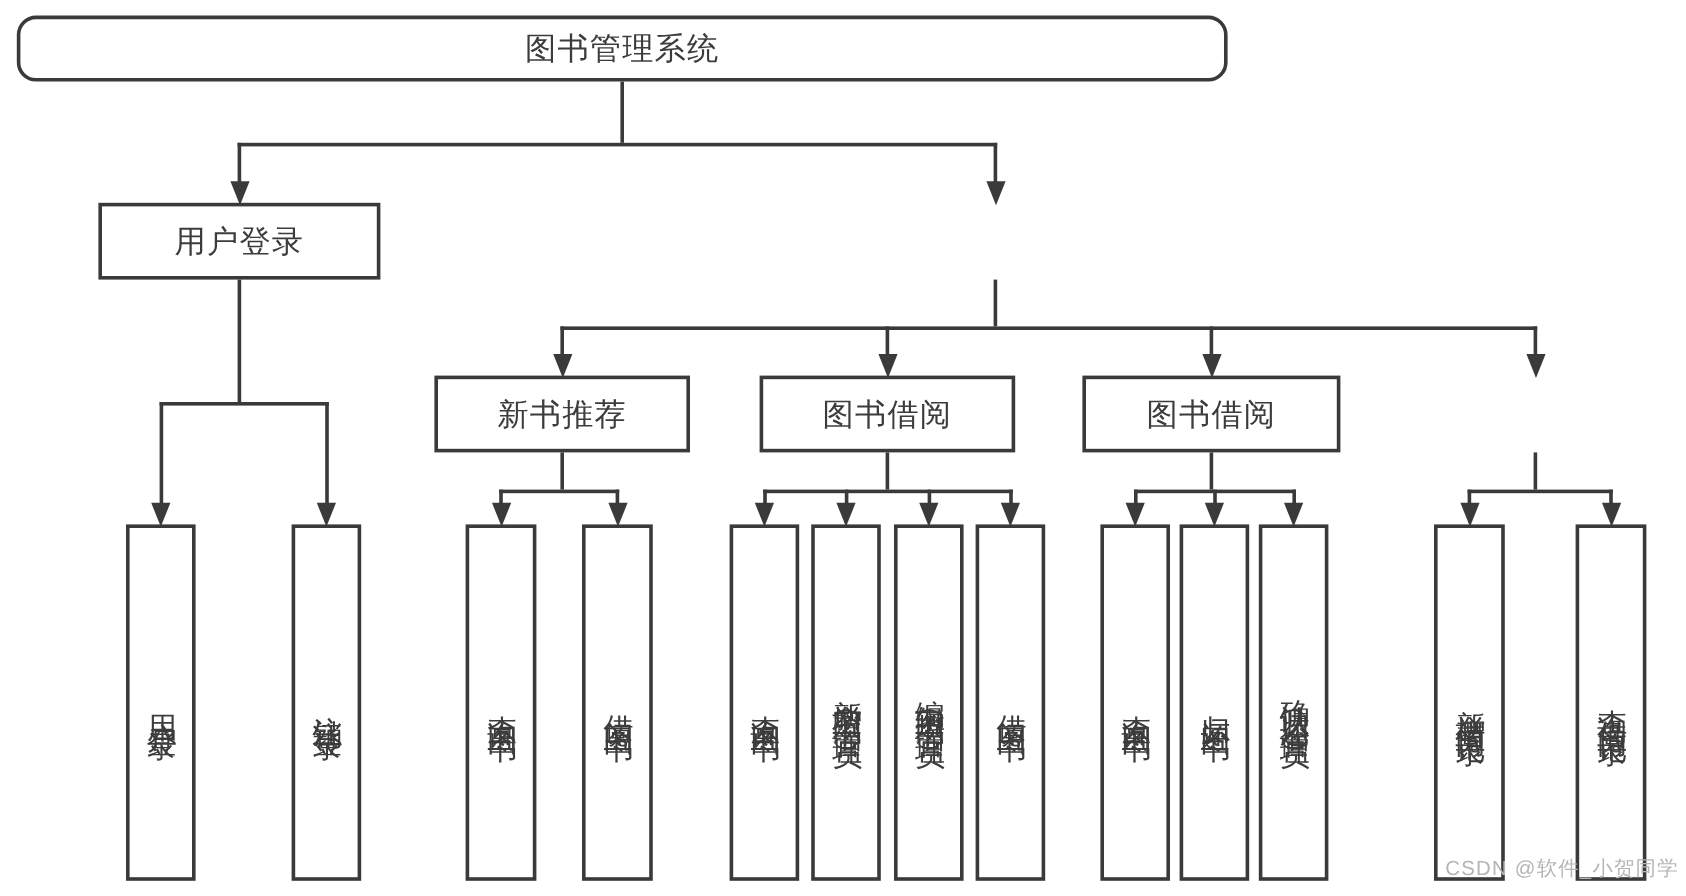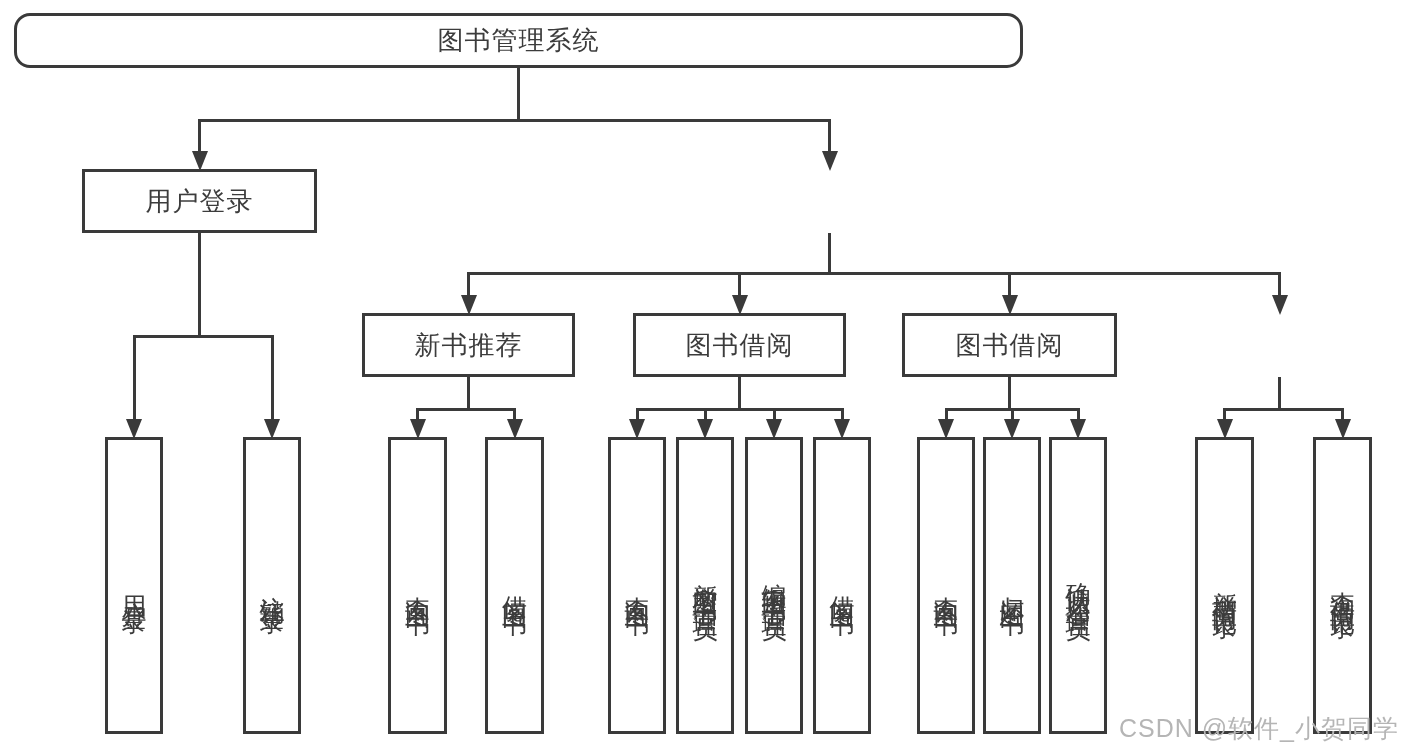--- a/index.html
+++ b/index.html
@@ -20,21 +20,21 @@
     font-size:25px;letter-spacing:5px;line-height:1;white-space:nowrap;
   }
   .line{position:absolute;background:var(--line);}
   .arrow{
     position:absolute;width:0;height:0;
     border-left:8px solid transparent;border-right:8px solid transparent;
     border-top:20px solid var(--line);
   }
   .watermark{
     position:absolute;top:712px;right:6px;
-    font-size:25px;color:#b5b5b5;letter-spacing:1px;white-space:nowrap;
+    font-size:17px;color:#b5b5b5;letter-spacing:1px;white-space:nowrap;
     z-index:5;
   }
 </style>
 </head>
 <body>
 
 <div id="stage" style="--line: #3a3a3a; --text: #3c3c3c;">
   <span class="watermark">CSDN @软件_小贺同学</span>
 <div class="node h" style="left: 14px; top: 13px; width: 1009px; height: 55px; border-radius: 16px;">
       <span class="lbl">图书管理系统</span>

